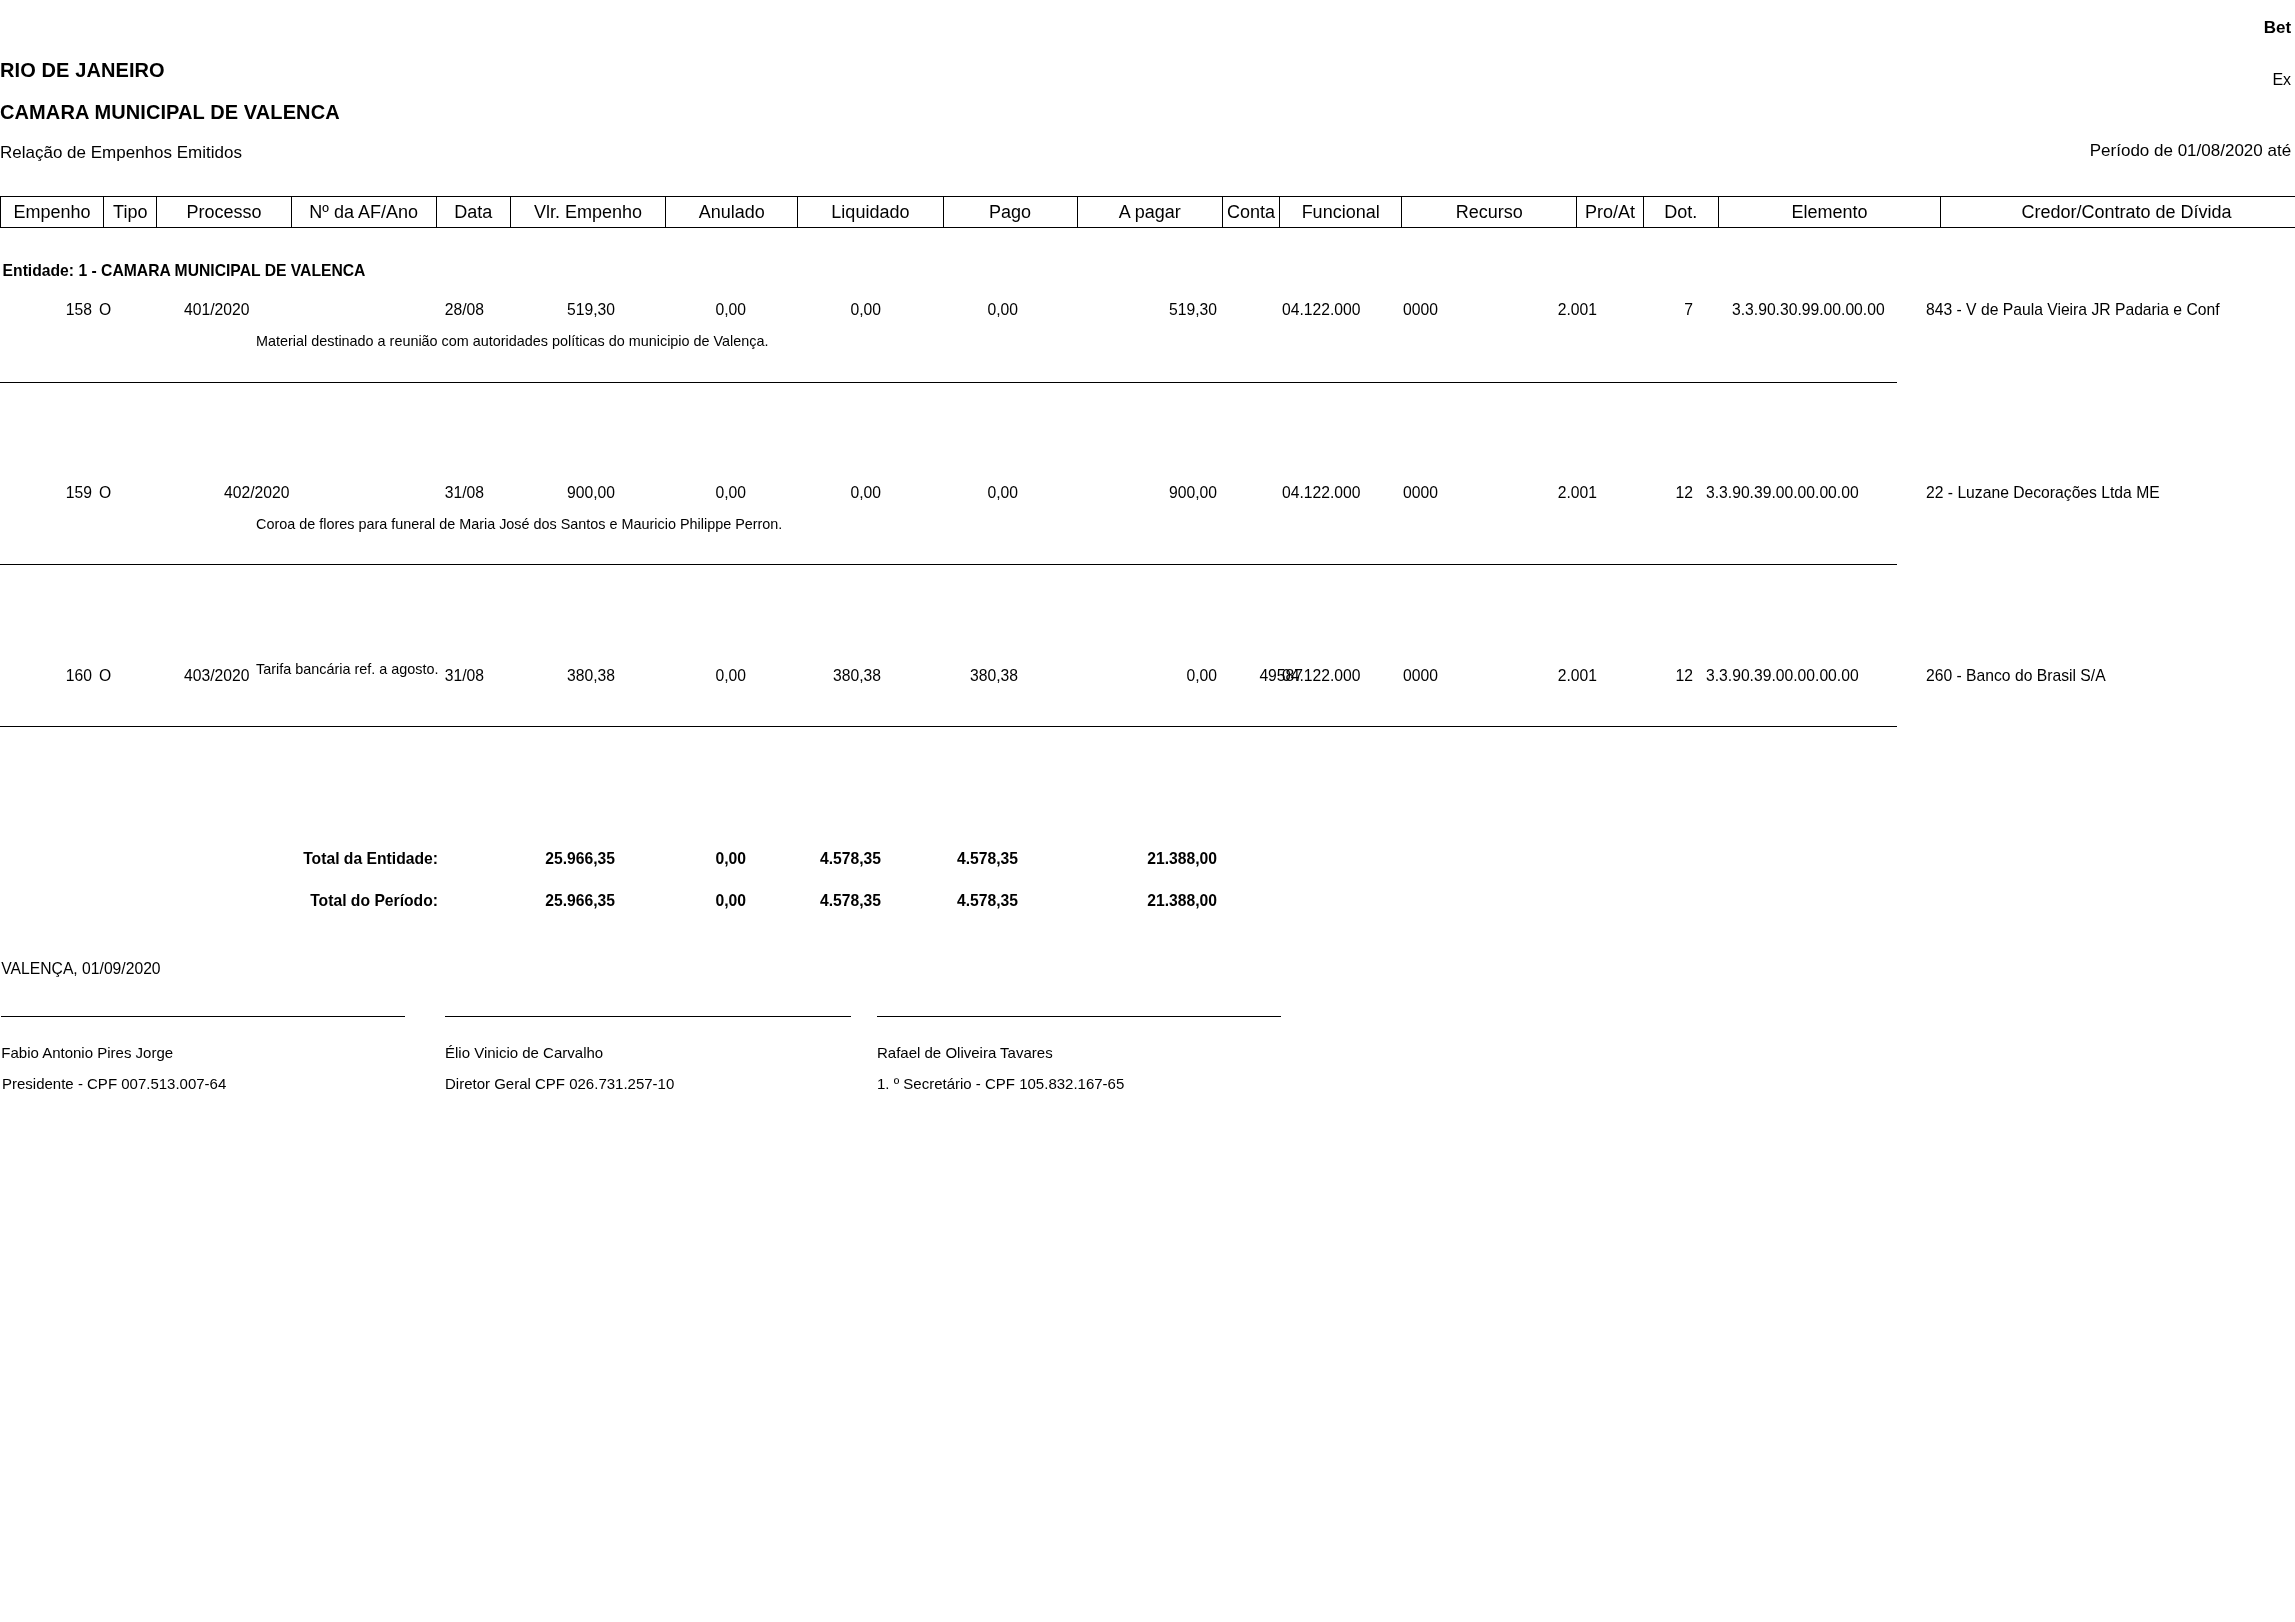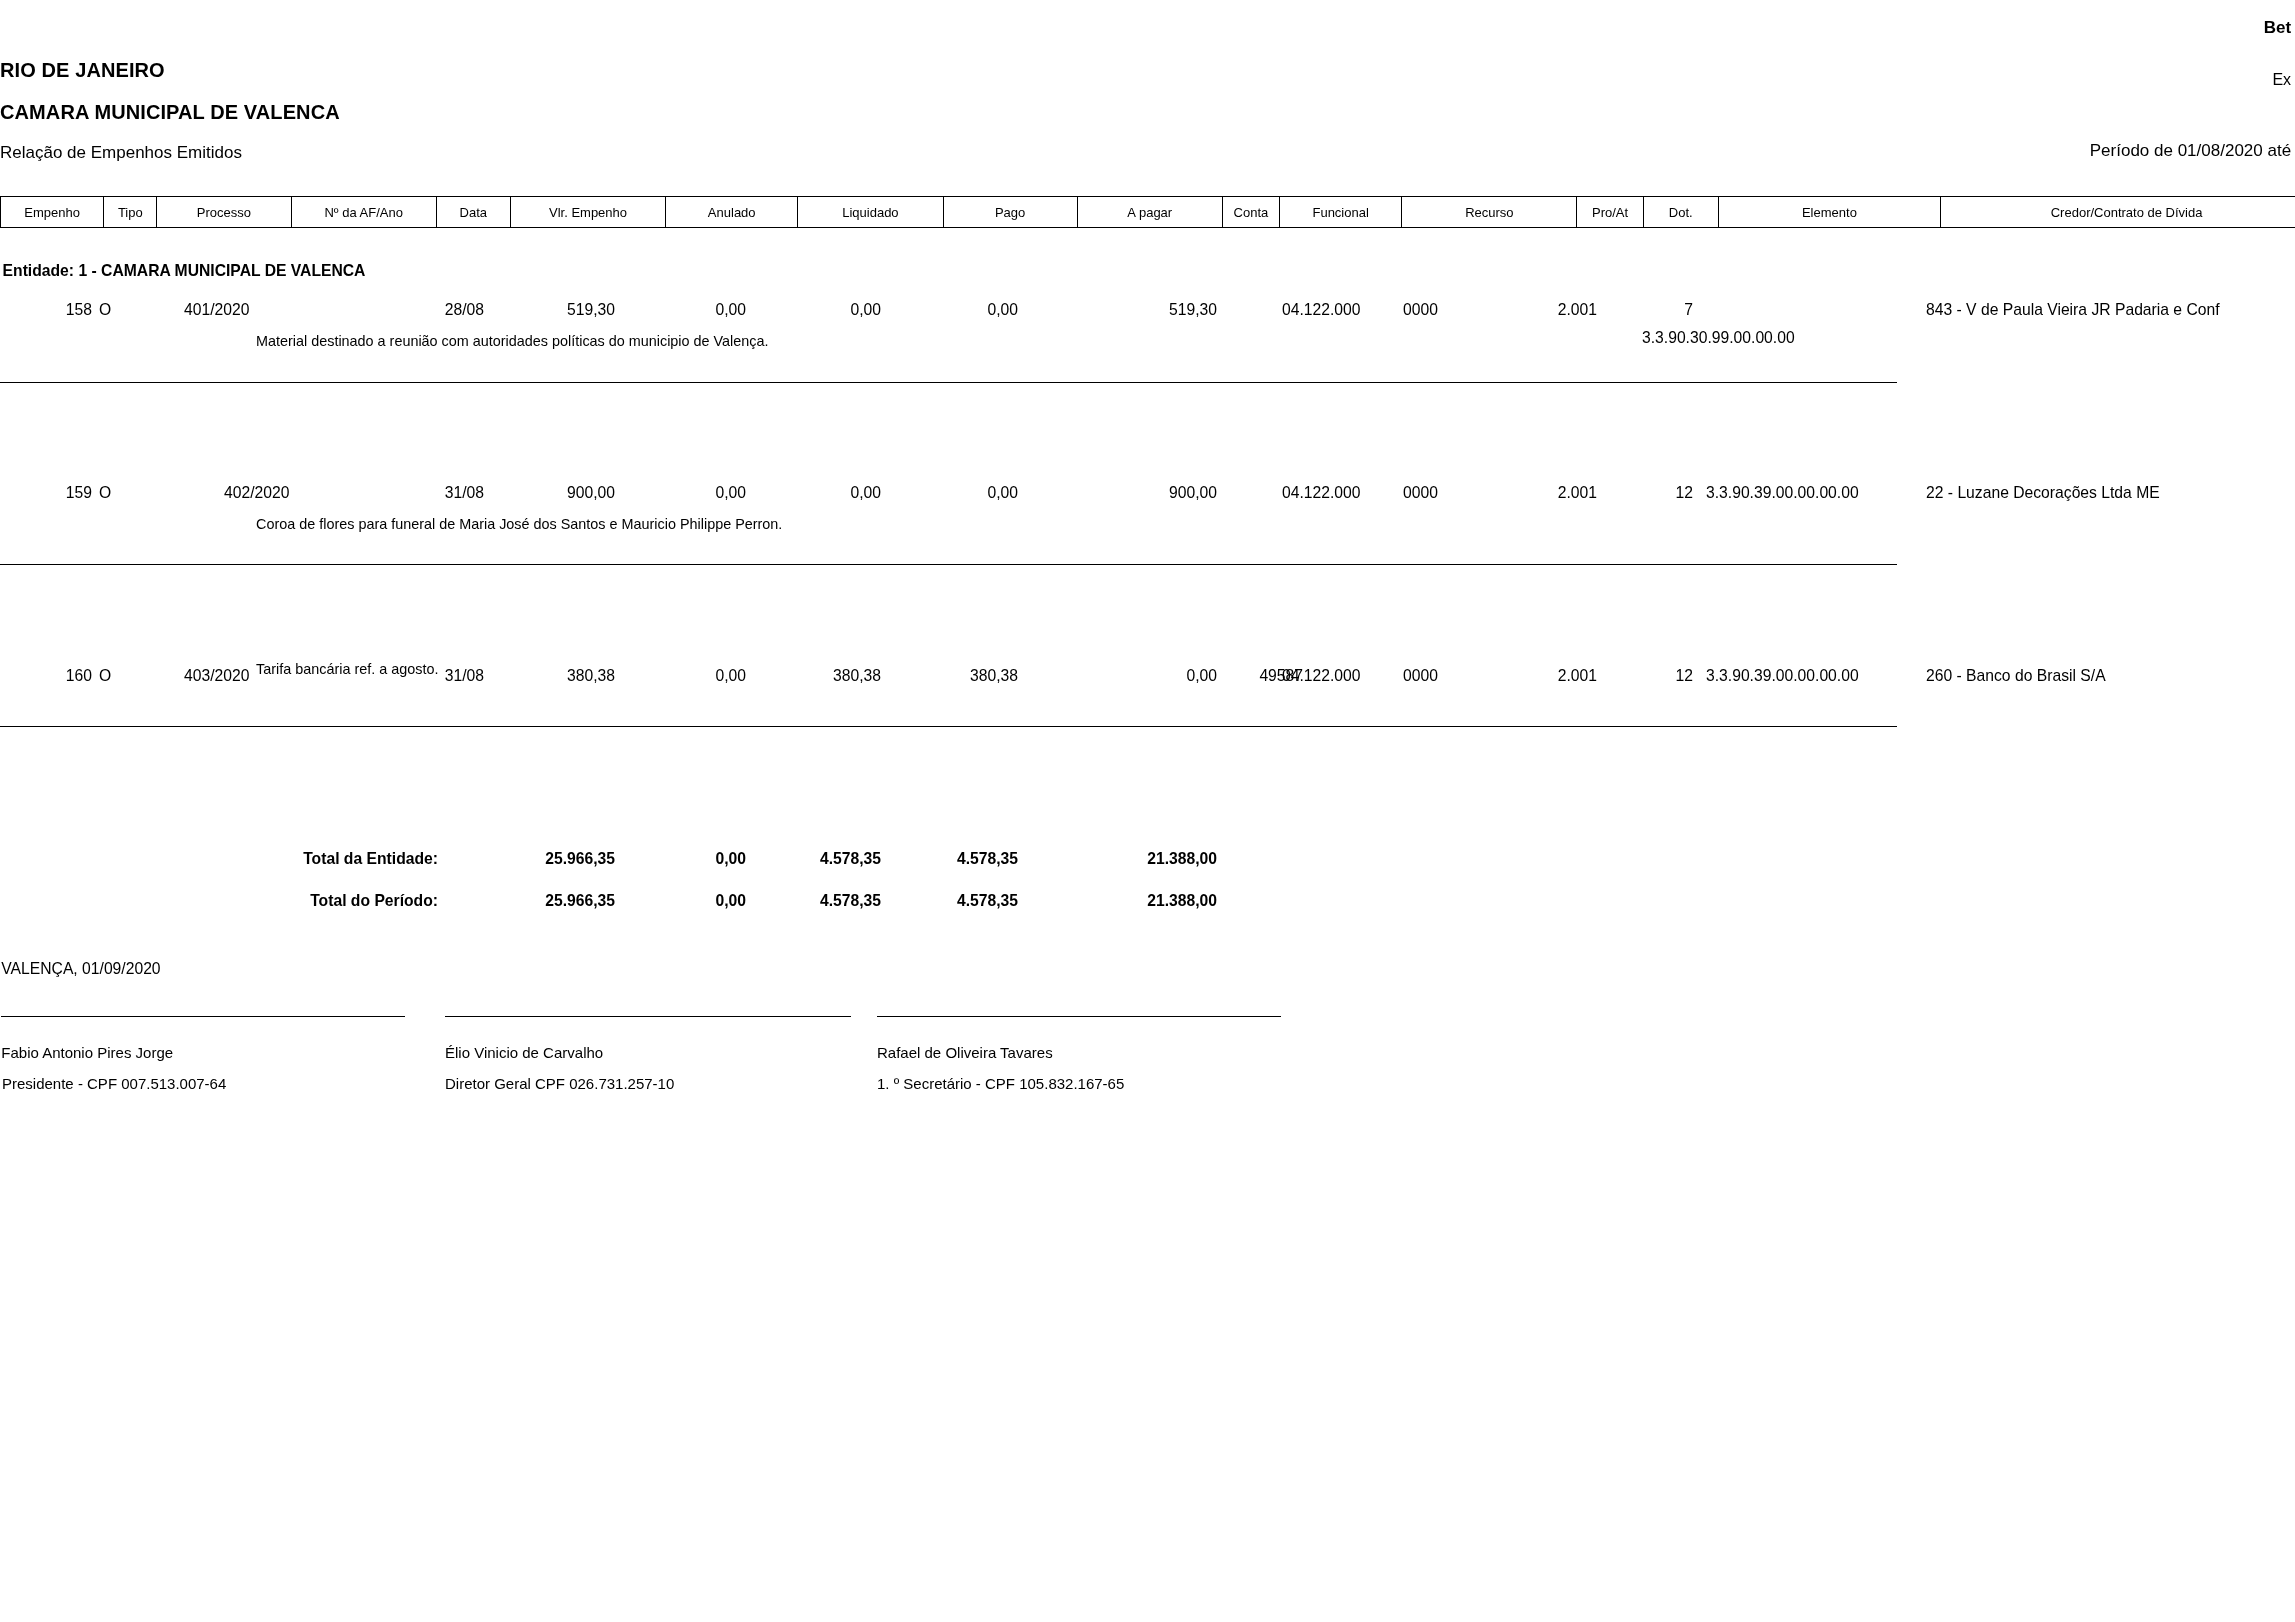--- a/index.html
+++ b/index.html
@@ -74,21 +74,21 @@
     width: 2355px;
   }
   table.grid {
     border-collapse: collapse;
     table-layout: fixed;
     font-size: 15px;
   }
   table.grid th {
     border: 1.3px solid #000;
     font-weight: normal;
-    font-size: 13px;
+    font-size: 18px;
     height: 27.5px;
     padding: 1.3px 2.6px;
     text-align: center;
     vertical-align: middle;
     white-space: nowrap;
   }
   .col-empenho   { width: 97px; }
   .col-tipo      { width: 47px; }
   .col-processo  { width: 128px; }
   .col-af        { width: 139px; }
@@ -231,21 +231,21 @@
     <span class="cell num" style="left:497px; width:118px;">519,30</span>
     <span class="cell num" style="left:628px; width:118px;">0,00</span>
     <span class="cell num" style="left:759px;width:122px;">0,00</span>
     <span class="cell num" style="left:896px;width:122px;">0,00</span>
     <span class="cell num" style="left:1034px;width:183px;">519,30</span>
     <span class="cell num" style="left:1218px;width:85px;"></span>
     <span class="cell" style="left:1282px;">04.122.000</span>
     <span class="cell" style="left:1403px;">0000</span>
     <span class="cell num" style="left:1518px;width:79px;">2.001</span>
     <span class="cell num" style="left:1622px;width:71px;">7</span>
-    <span class="cell" style="left:1642px;margin-top:28px;">3.3.90.30.99.00.00.00</span>
+    <span class="cell" style="left:1732px;">3.3.90.30.99.00.00.00</span>
     <span class="cell" style="left:1926px;">843 - V de Paula Vieira JR Padaria e Conf</span>
   </div>
   <div class="desc" style="top:332px;">Material destinado a reunião com autoridades políticas do municipio de Valença.</div>
   <div class="rule" style="top:382px;"></div>
 
   <div class="row" style="top:484px;">
     <span class="cell num" style="left:0px;  width:92px;">159</span>
     <span class="cell" style="left:99px;">O</span>
     <span class="cell" style="left:184px;margin-left:40px;">402/2020</span>
     <span class="cell" style="left:334px;"></span>

